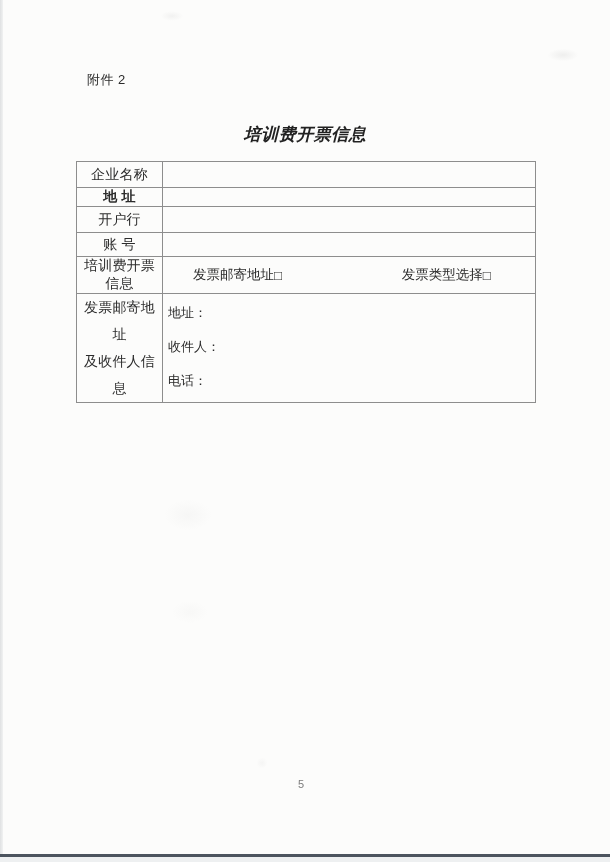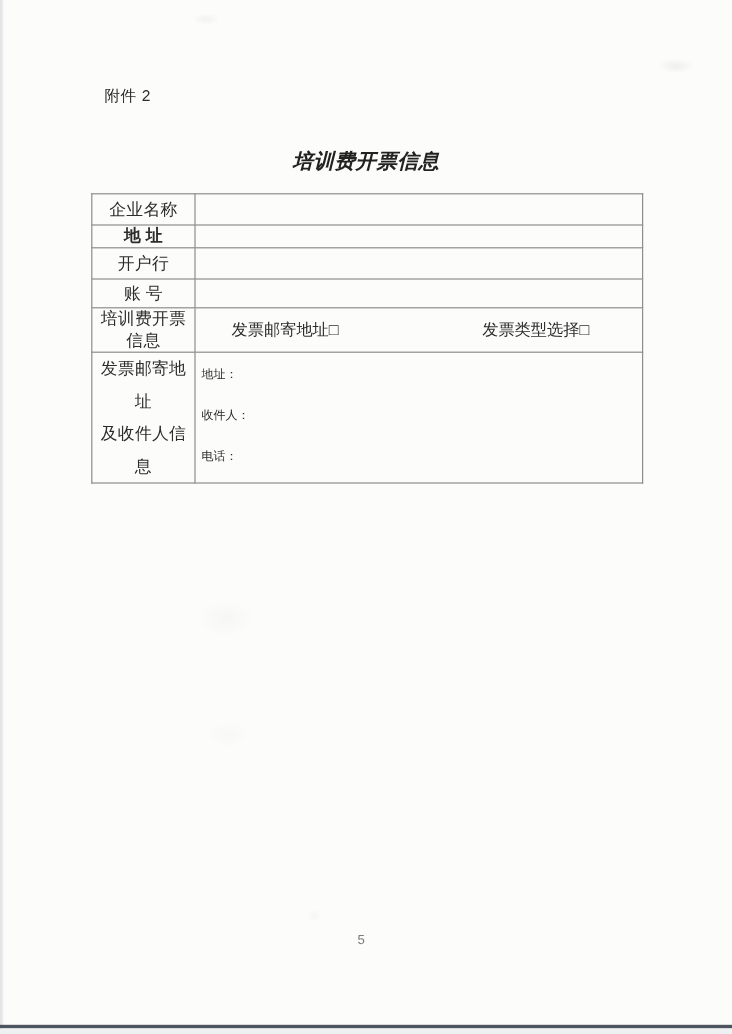--- a/index.html
+++ b/index.html
@@ -114,21 +114,21 @@
     font-size: 13.5px;
     transform: translateY(0.5px);
   }
 
   .mail-label {
     text-align: center;
     line-height: 27px;
   }
   .mail-fields {
     padding: 9px 0 0 5px;
-    font-size: 10px;
+    font-size: 13px;
   }
   .mail-field {
     line-height: 20px;
     margin-bottom: 14px;
     white-space: nowrap;
   }
   .mail-field:last-child { margin-bottom: 0; }
 
   .page-number {
     position: absolute;

